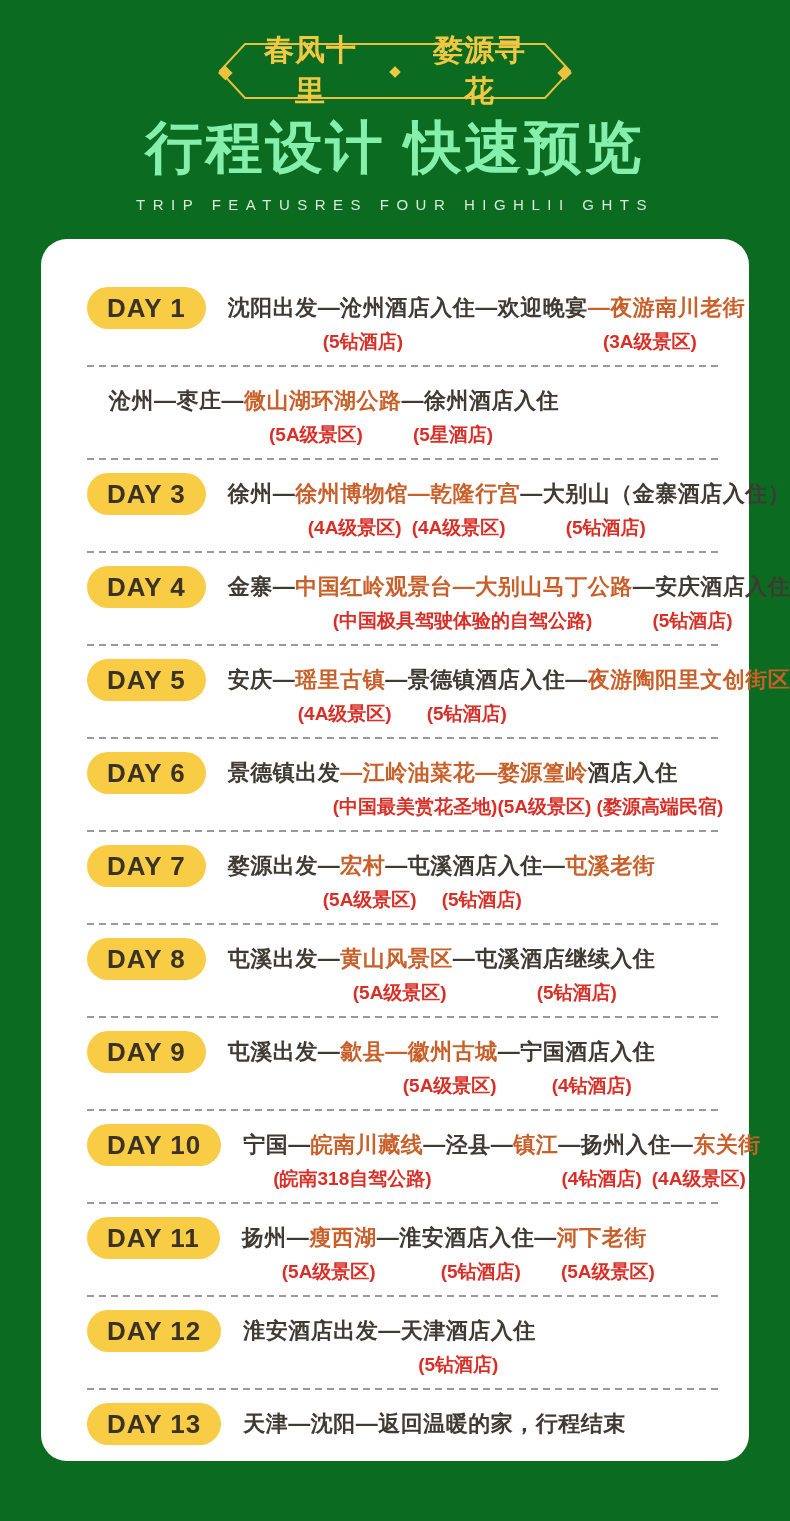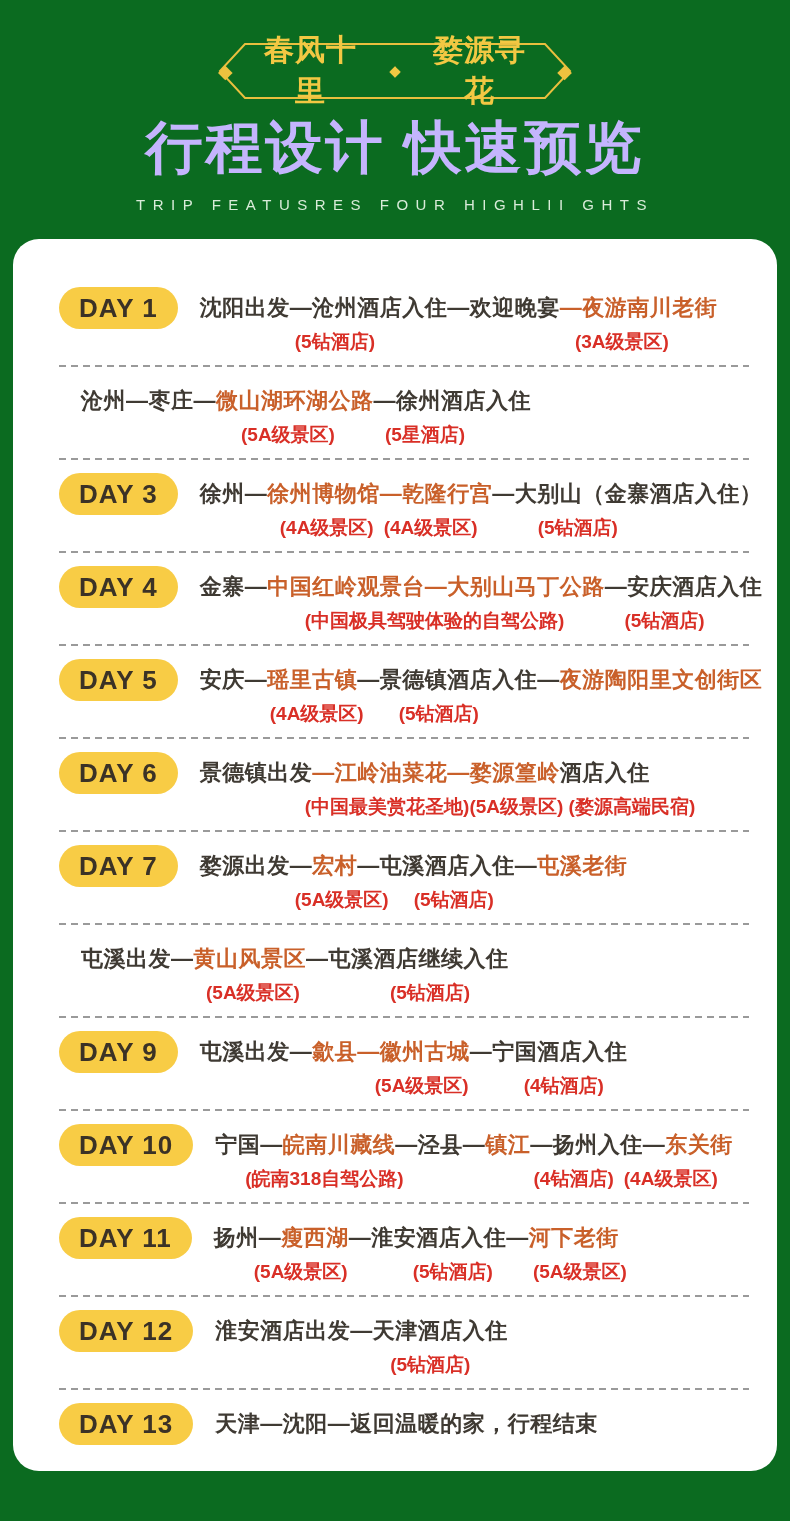--- a/index.html
+++ b/index.html
@@ -12,31 +12,31 @@
   .header{text-align:center;padding-top:42px;}
   .badge{
     position:relative;display:inline-flex;align-items:center;justify-content:center;
     width:354px;height:58px;gap:16px;
   }
   .badge svg.frame{position:absolute;left:0;top:0;width:100%;height:100%;}
   .badge .dia{color:#eec23f;font-size:19px;line-height:1;position:relative;z-index:1;}
   .badge .txt{color:#f2c843;font-size:30px;font-weight:700;position:relative;z-index:1;letter-spacing:1px;}
   .badge .sep{color:#f2c843;font-size:15px;font-weight:700;position:relative;z-index:1;margin:0 1px;}
   .title{
-    color:#c4b5fd;font-size:57px;font-weight:800;letter-spacing:3px;
+    color:#86efac;font-size:57px;font-weight:800;letter-spacing:3px;
     margin:16px 0 0;line-height:1.1;
   }
   .subtitle{
     color:#d9ecd9;font-size:15px;font-weight:400;letter-spacing:7.5px;
     margin-top:17px;
   }
   .card{
-    width:764px;min-height:1206px;box-sizing:border-box;
+    width:708px;min-height:1206px;box-sizing:border-box;
     margin:26px auto 0;background:#ffffff;border-radius:26px;
-    padding:48px 28px 26px 46px;
+    padding:48px 28px 16px 46px;
   }
   .row{display:flex;align-items:flex-start;}
   .pill{
     flex:0 0 auto;background:#f8cc45;color:#3b3226;
     font-size:26px;font-weight:700;line-height:42px;
     padding:0 20px;border-radius:22px;letter-spacing:1px;
   }
   .content{margin-left:22px;flex:1;min-width:0;}
   .l1{margin:0;font-size:22px;font-weight:700;line-height:42px;white-space:nowrap;letter-spacing:0.5px;}
   .dark{color:#3f3a33;margin-top:44px;}
@@ -145,20 +145,21 @@
       <p class="l1"><span class="dark">婺源出发—</span><span class="orange">宏村</span><span class="dark">—屯溪酒店入住—</span><span class="orange">屯溪老街</span></p>
       <p class="l2">
           <span class="note" style="margin-left:95px">(5A级景区)</span>
           <span class="note" style="margin-left:25px">(5钻酒店)</span>
         </p>
     </div>
   </section>
   <div class="dashed"></div>
 
   <section class="row">
+    <div class="pill">DAY 8</div>
     <div class="content">
       <p class="l1"><span class="dark">屯溪出发—</span><span class="orange">黄山风景区</span><span class="dark">—屯溪酒店继续入住</span></p>
       <p class="l2">
           <span class="note" style="margin-left:125px">(5A级景区)</span>
           <span class="note" style="margin-left:90px">(5钻酒店)</span>
         </p>
     </div>
   </section>
   <div class="dashed"></div>
 

